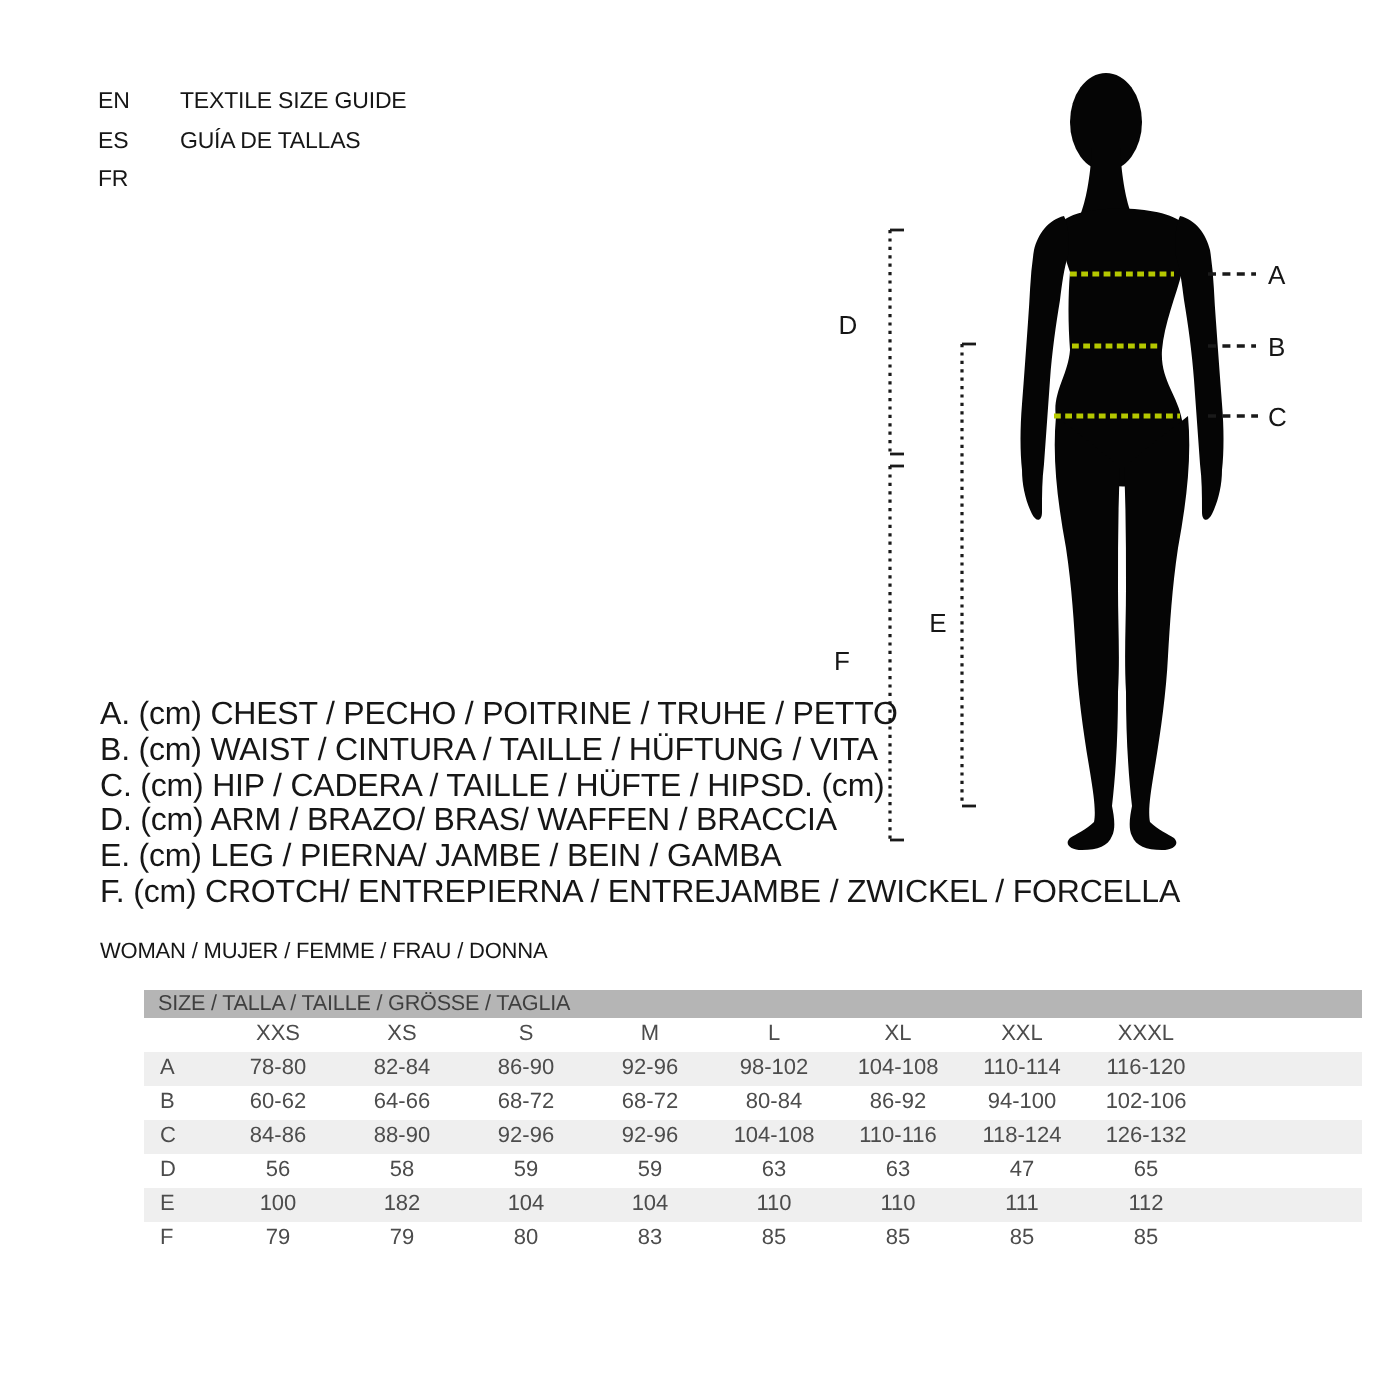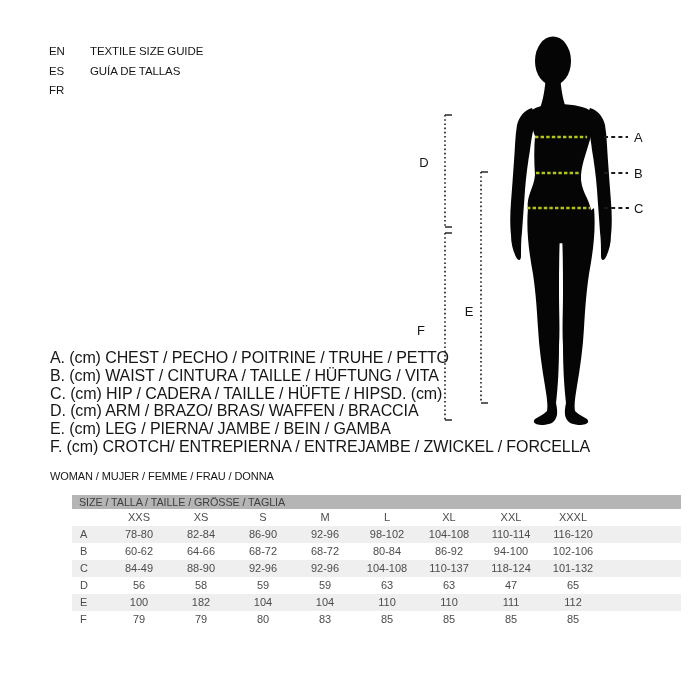--- a/index.html
+++ b/index.html
@@ -197,28 +197,28 @@
         <div class="t-cell">68-72</div>
         <div class="t-cell">68-72</div>
         <div class="t-cell">80-84</div>
         <div class="t-cell">86-92</div>
         <div class="t-cell">94-100</div>
         <div class="t-cell">102-106</div>
         <div class="t-cell"></div>
       </div>
       <div class="t-row alt">
         <div class="t-cell t-label">C</div>
-        <div class="t-cell">84-49</div>
+        <div class="t-cell">84-86</div>
         <div class="t-cell">88-90</div>
         <div class="t-cell">92-96</div>
         <div class="t-cell">92-96</div>
         <div class="t-cell">104-108</div>
-        <div class="t-cell">110-137</div>
+        <div class="t-cell">110-116</div>
         <div class="t-cell">118-124</div>
-        <div class="t-cell">101-132</div>
+        <div class="t-cell">126-132</div>
         <div class="t-cell"></div>
       </div>
       <div class="t-row">
         <div class="t-cell t-label">D</div>
         <div class="t-cell">56</div>
         <div class="t-cell">58</div>
         <div class="t-cell">59</div>
         <div class="t-cell">59</div>
         <div class="t-cell">63</div>
         <div class="t-cell">63</div>

